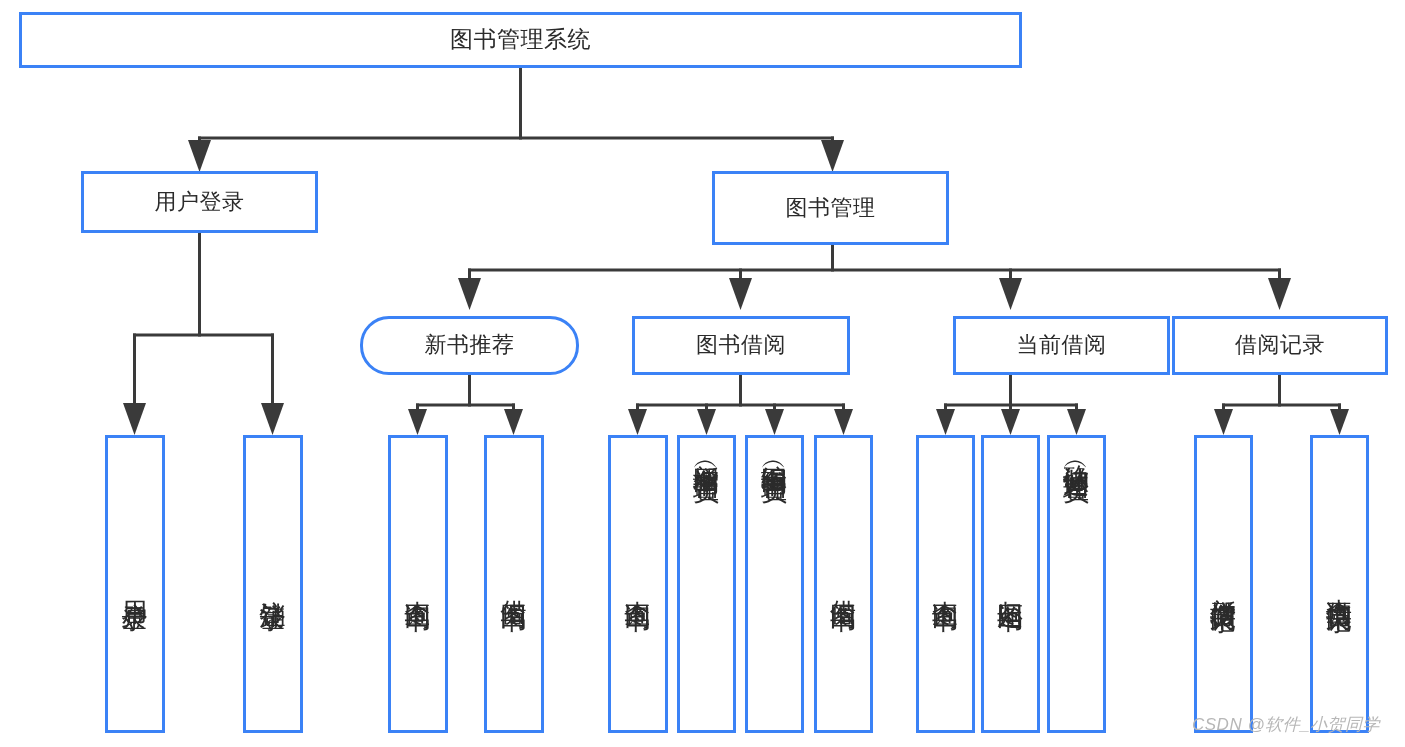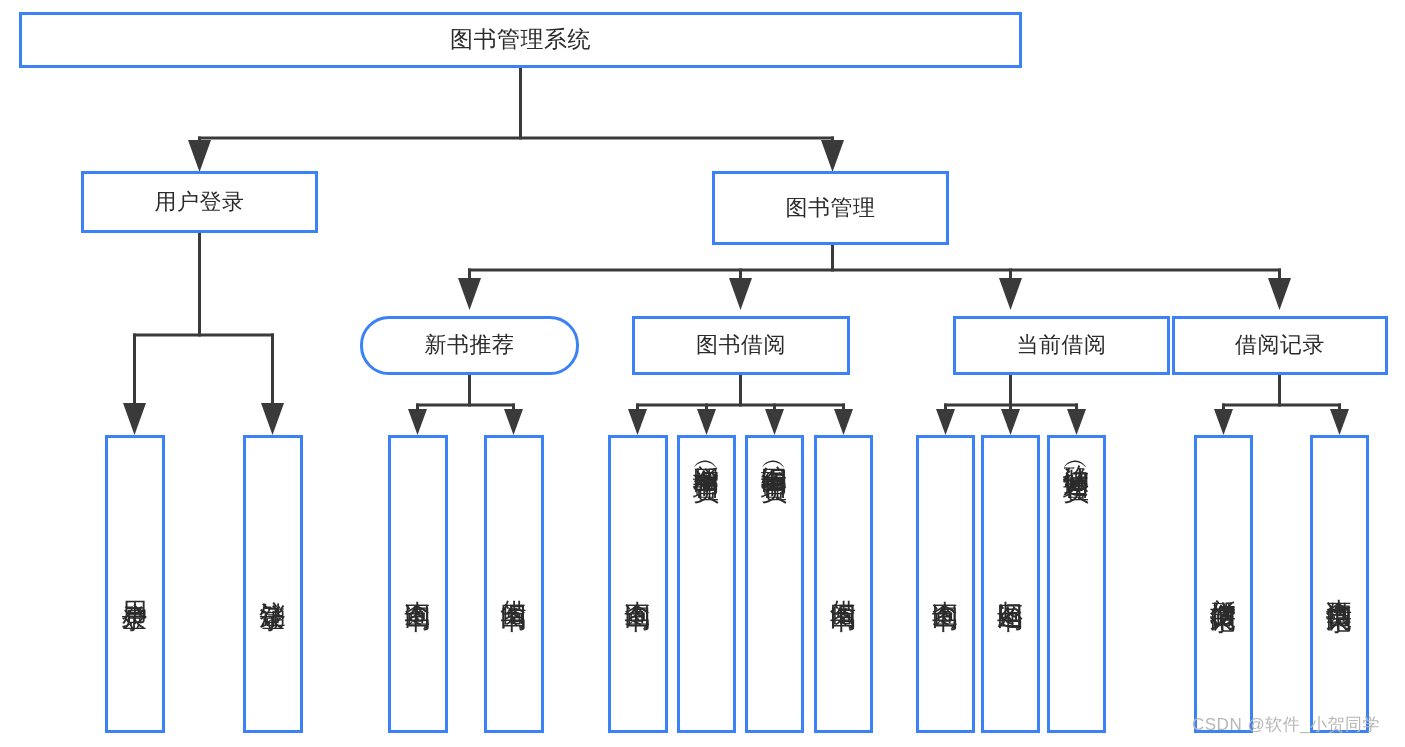--- a/index.html
+++ b/index.html
@@ -65,20 +65,21 @@
     padding-top: 0;
   }
   #watermark {
     position: absolute;
     left: 1192px;
     top: 713px;
     font-size: 17px;
     color: #b7b7b7;
     white-space: nowrap;
     letter-spacing: 0.5px;
+    font-style: italic;
   }
 </style>
 </head>
 <body>
 
 <div id="canvas">
 
   <svg class="wires" viewBox="0 0 1405 747" xmlns="http://www.w3.org/2000/svg">
     <g stroke="#3a3a3a" stroke-width="3" fill="none" stroke-linecap="square">
 

